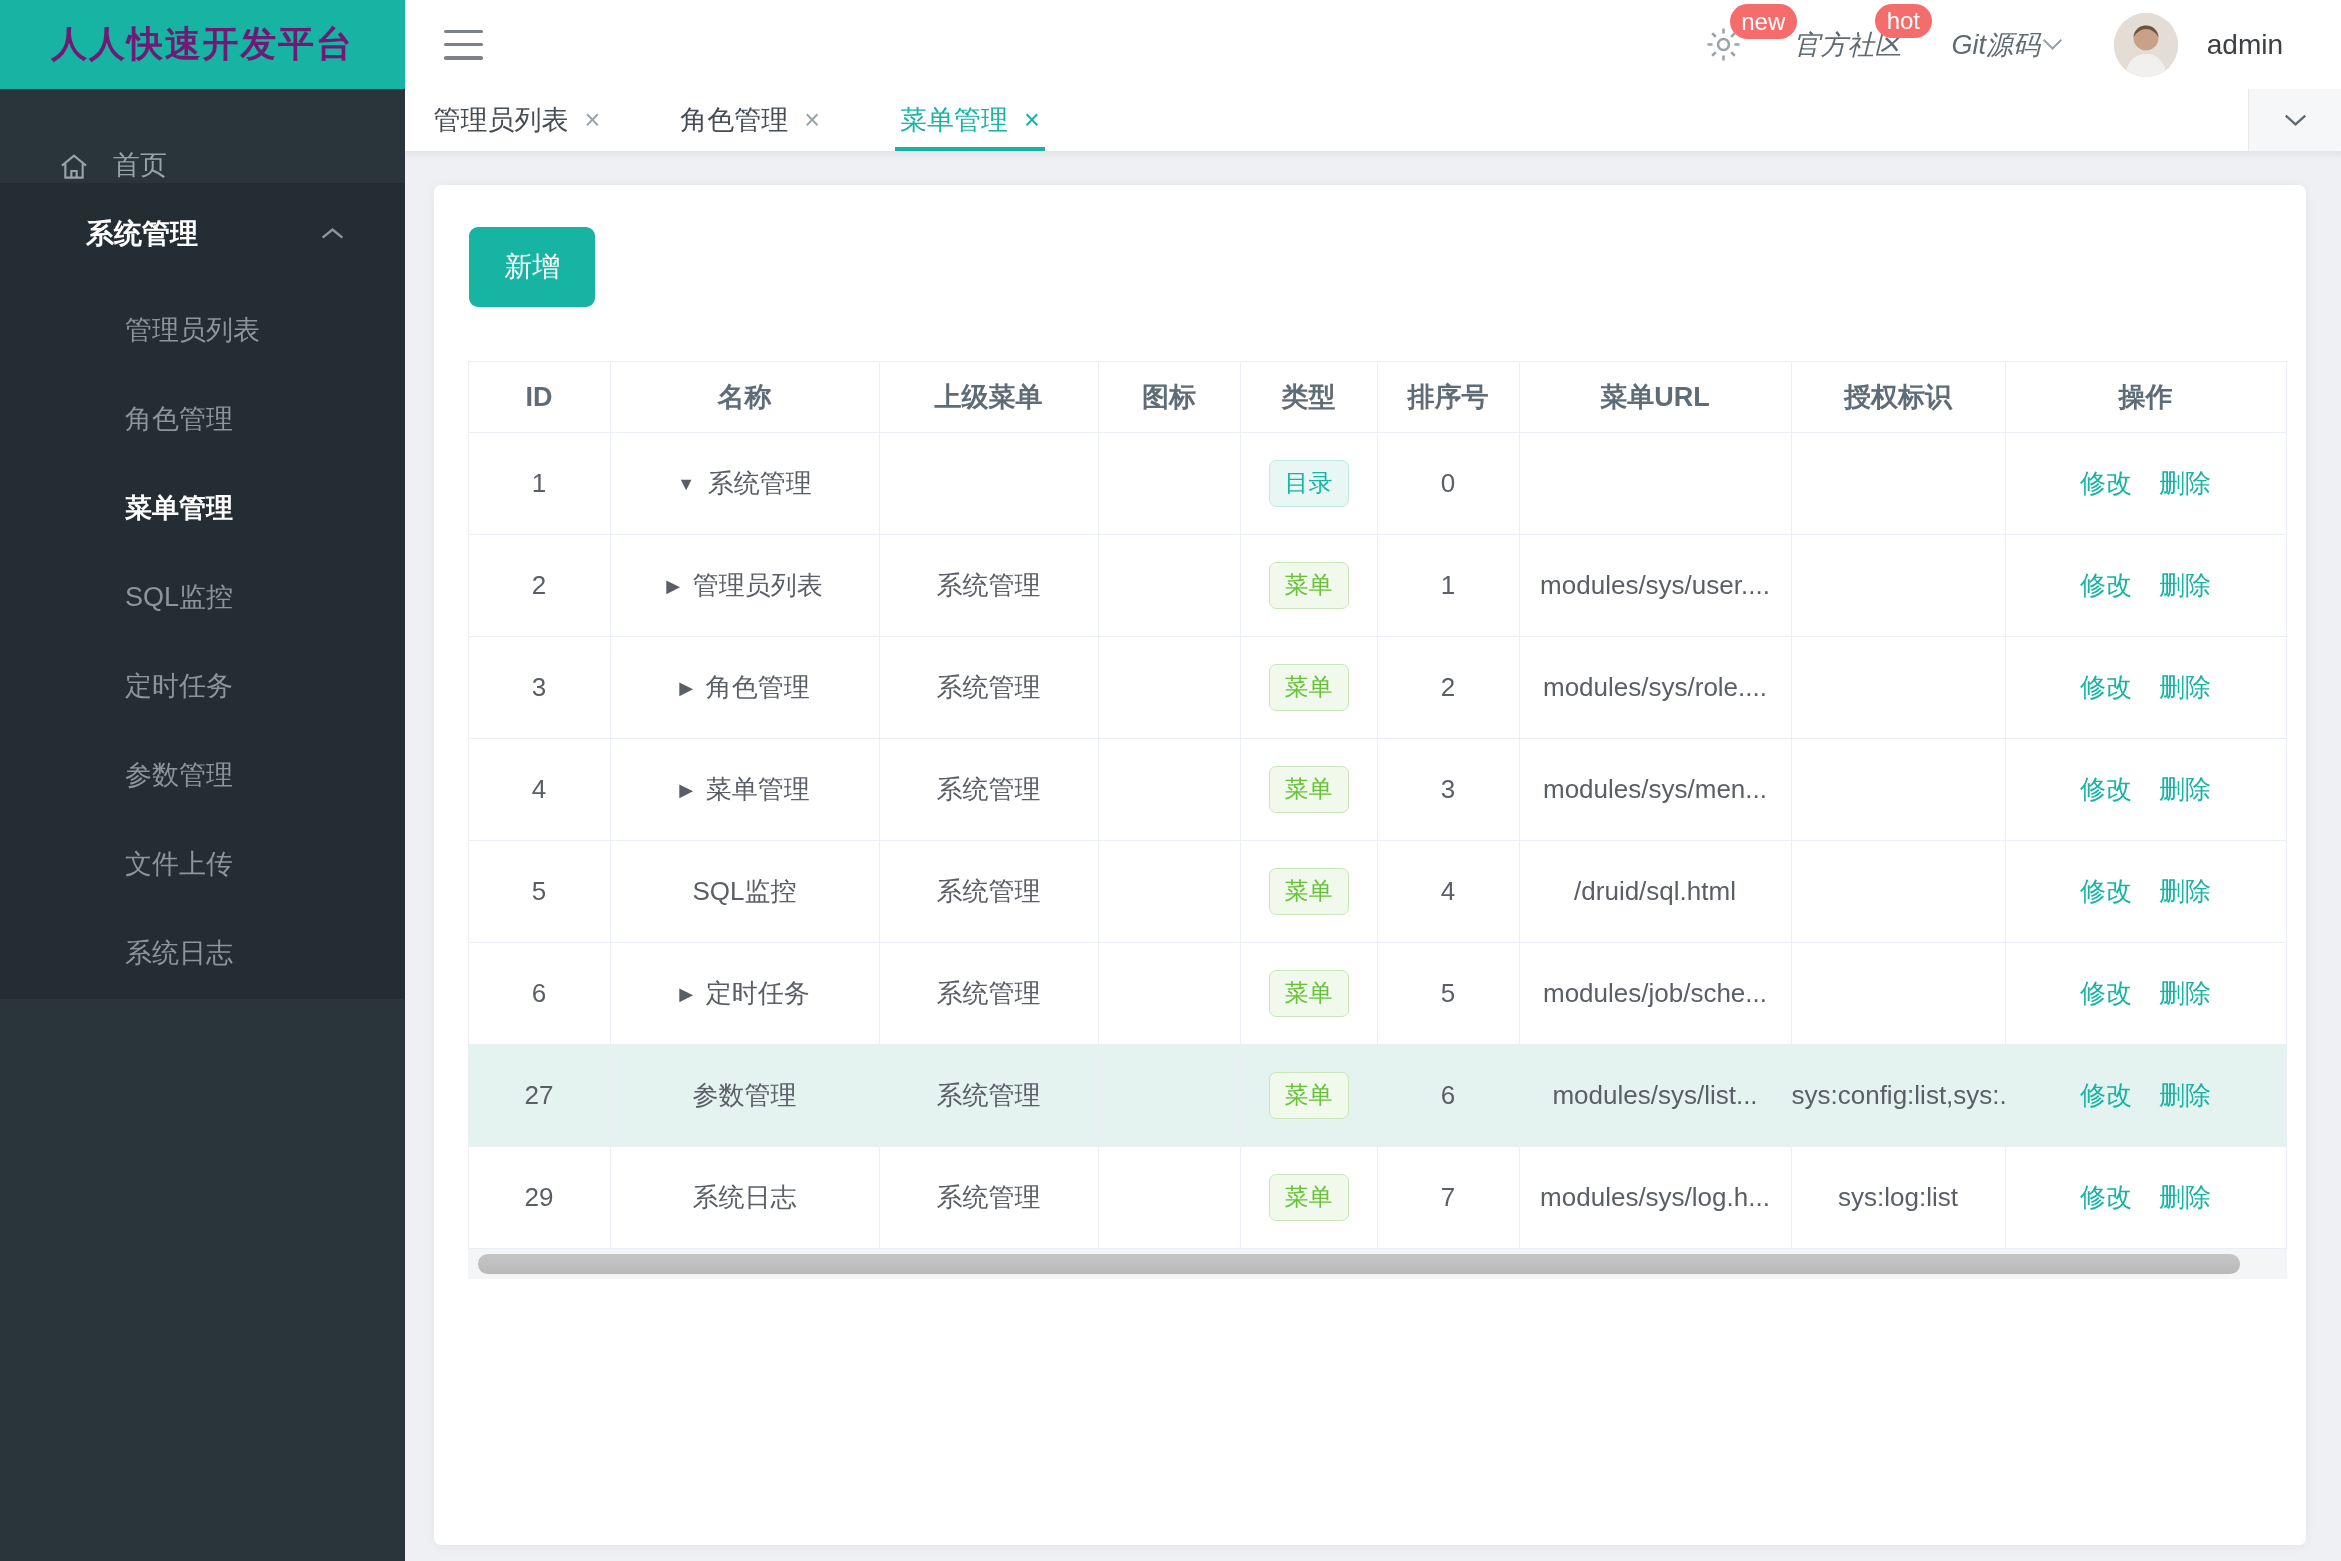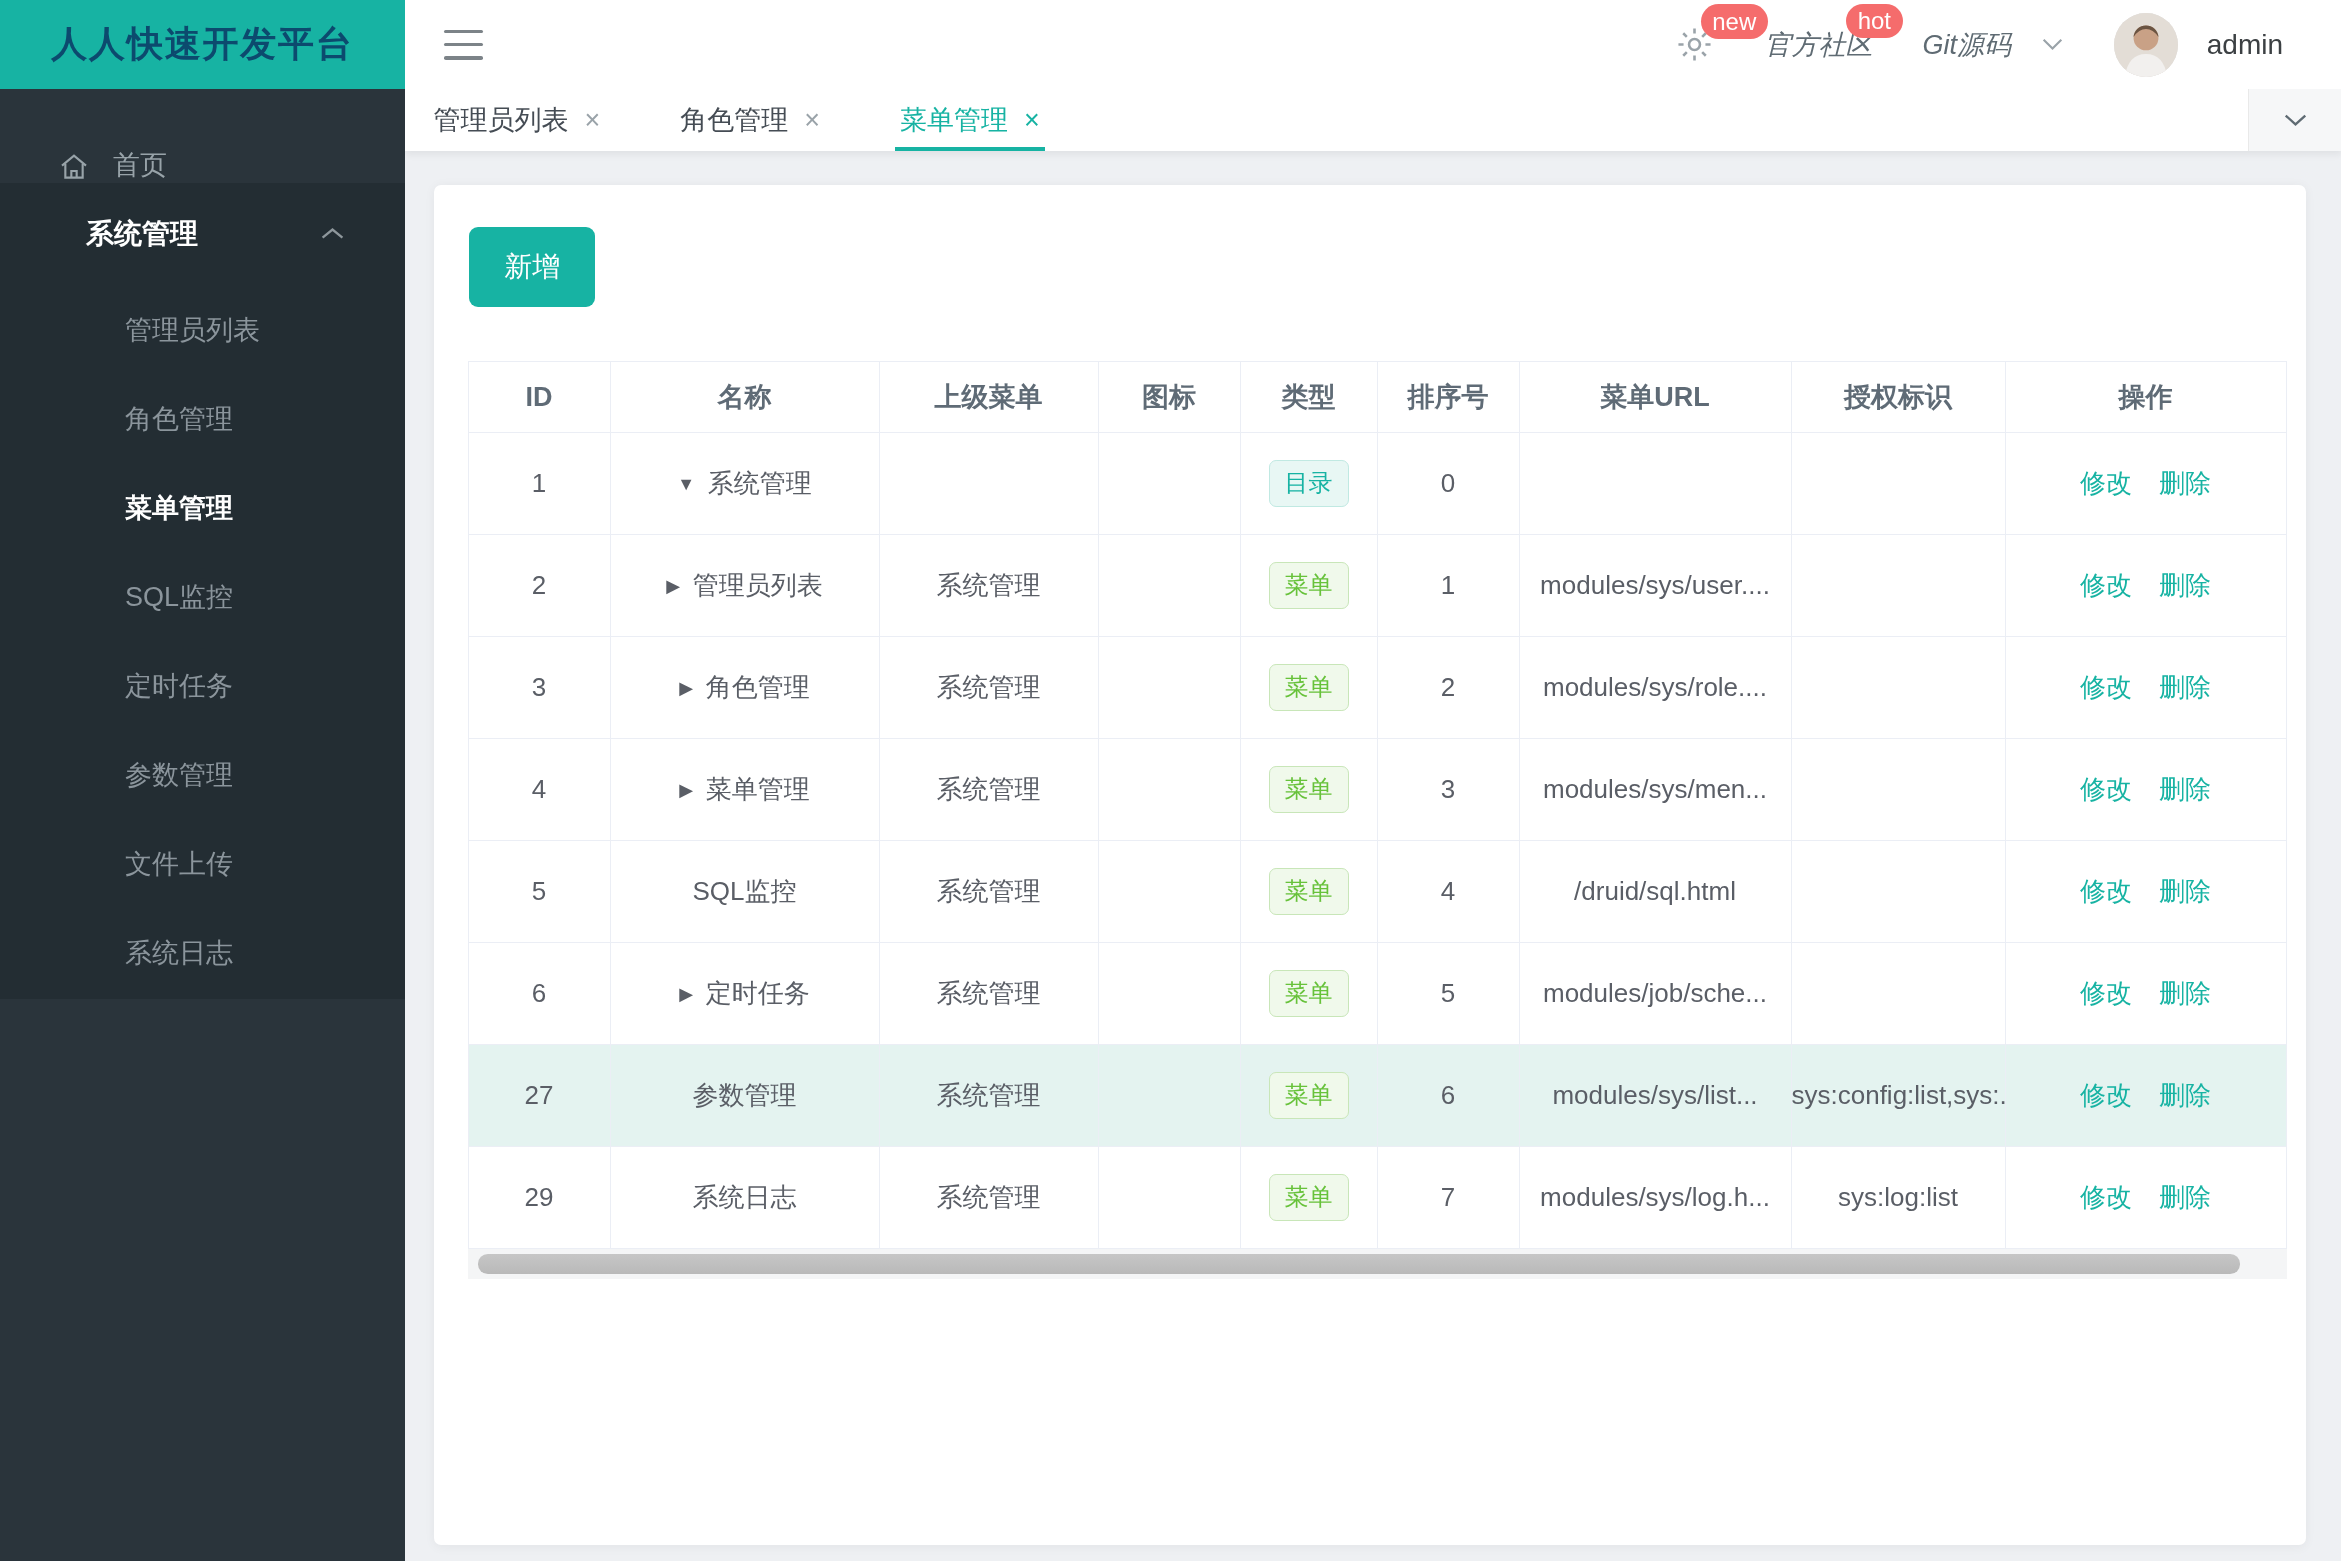--- a/index.html
+++ b/index.html
@@ -2,21 +2,21 @@
 <html style="font-size:14.2px"><head>
 <meta charset="utf-8">
 <style>
   * { margin:0; padding:0; box-sizing:border-box; }
   html,body { width:2342px; height:1562px; overflow:hidden; }
   body { font-family:"Liberation Sans","DejaVu Sans",sans-serif; background:#eef0f3; color:#5a5e66; }
   .app { position:relative; width:2342px; height:1562px; }
 
   
   .sidebar { position:absolute; left:0; top:0; width:405px; height:100%; background:#2a343b; z-index:5; }
-  .logo { height:89px; background:#17b3a3; color:#0c4a6e; font-size:36px; font-weight:700;
+  .logo { height:89px; background:#17b3a3; color:#701a75; font-size:36px; font-weight:700;
           display:flex; align-items:center; justify-content:center; letter-spacing:1.8px; }
   .side-home { height:94px; display:flex; align-items:flex-end; padding-left:58px; gap:23px;
                color:#98a3a9; font-size:27px; cursor:pointer; }
   .side-group { background:#232d33; padding-bottom:1.8px; }
   .group-header { height:102px; display:flex; align-items:center; padding:0 59px 0 86px;
                   color:#ffffff; font-size:28px; font-weight:700; cursor:pointer; }
   .group-header .spacer { flex:1; }
   .group-item { height:89px; display:flex; align-items:center; padding-left:125px;
                 color:#8b959c; font-size:27px; cursor:pointer; }
   .group-item.active { color:#ffffff; font-weight:700; }
@@ -27,21 +27,21 @@
   .hamburger { width:39px; height:30px; display:flex; flex-direction:column; justify-content:space-between;
                background:none; border:none; cursor:pointer; }
   .hamburger i { display:block; height:3.6px; background:#7c8388; border-radius:1.8px; }
   .top-right { margin-left:auto; display:flex; align-items:center; gap:50px; }
   .pillwrap { position:relative; display:inline-flex; align-items:center; }
   .pill { position:absolute; background:#f56c6c; color:#fff; font-size:24px; line-height:1;
           padding:5.3px 11.6px; border-radius:890px; font-weight:400; }
   .pill.new { top:-19.6px; left:27px; }
   .pill.hot { top:-23px; right:-30px; }
   .top-link { font-size:27px; color:#5f6b73; cursor:pointer;font-style:italic; }
-  .gitwrap { display:inline-flex; align-items:center; gap:30px; cursor:pointer; }
+  .gitwrap { display:inline-flex; align-items:center; gap:1px; cursor:pointer; }
   .avatar { width:64px; height:64px; border-radius:50%; overflow:hidden; background:#dcdcdc; cursor:pointer; flex:none; }
   .username { font-size:28px; color:#3c4043; cursor:pointer; margin-left:-21.4px; }
 
   
   .tabbar { position:absolute; left:405px; top:89px; right:0; height:62px; background:#fff;
             box-shadow:0 3.6px 7.1px rgba(0,0,0,0.06); z-index:3; display:flex; align-items:stretch; padding-left:28.5px; }
   .tabs { display:flex; align-items:stretch; }
   .tab { position:relative; display:flex; align-items:center; gap:16px; margin-right:80px;
          font-size:27px; color:#454c54; cursor:pointer; }
   .tab .close { font-size:27px; color:#9aa3a9; line-height:1; }

